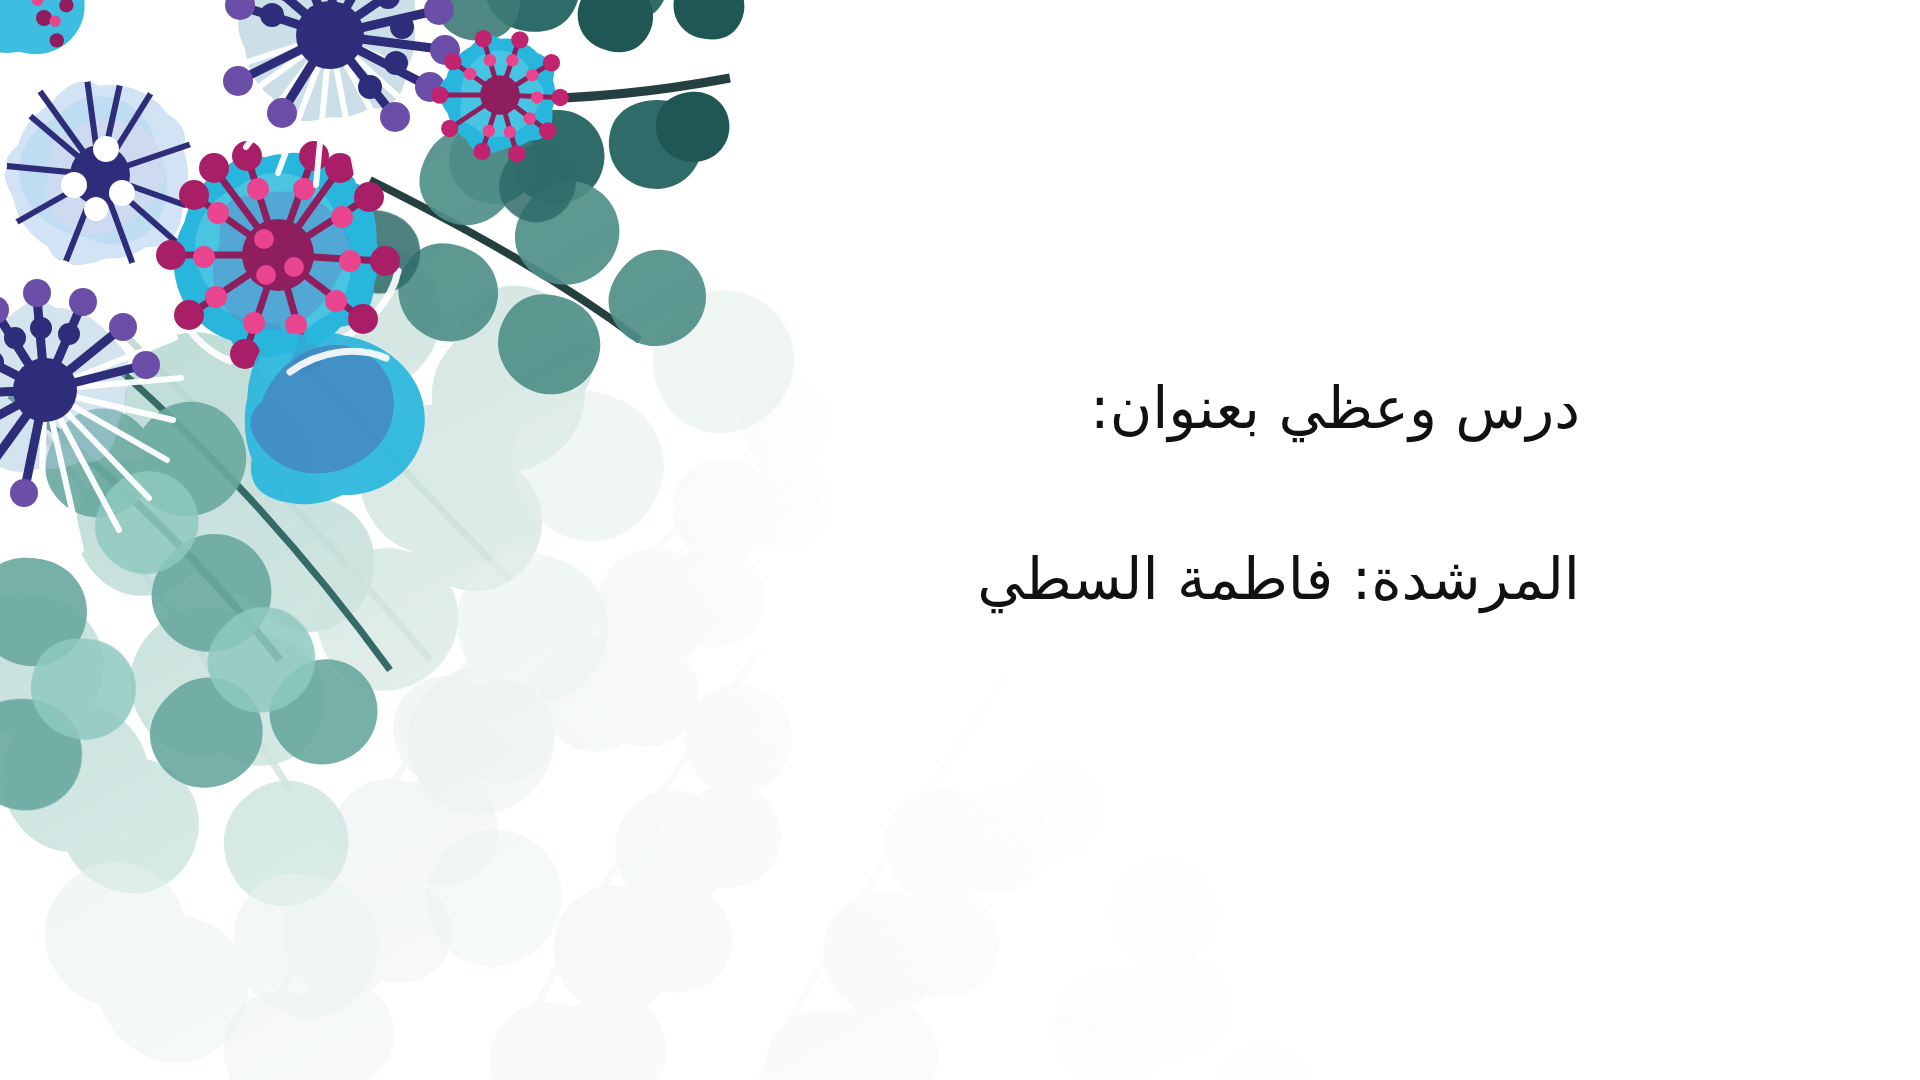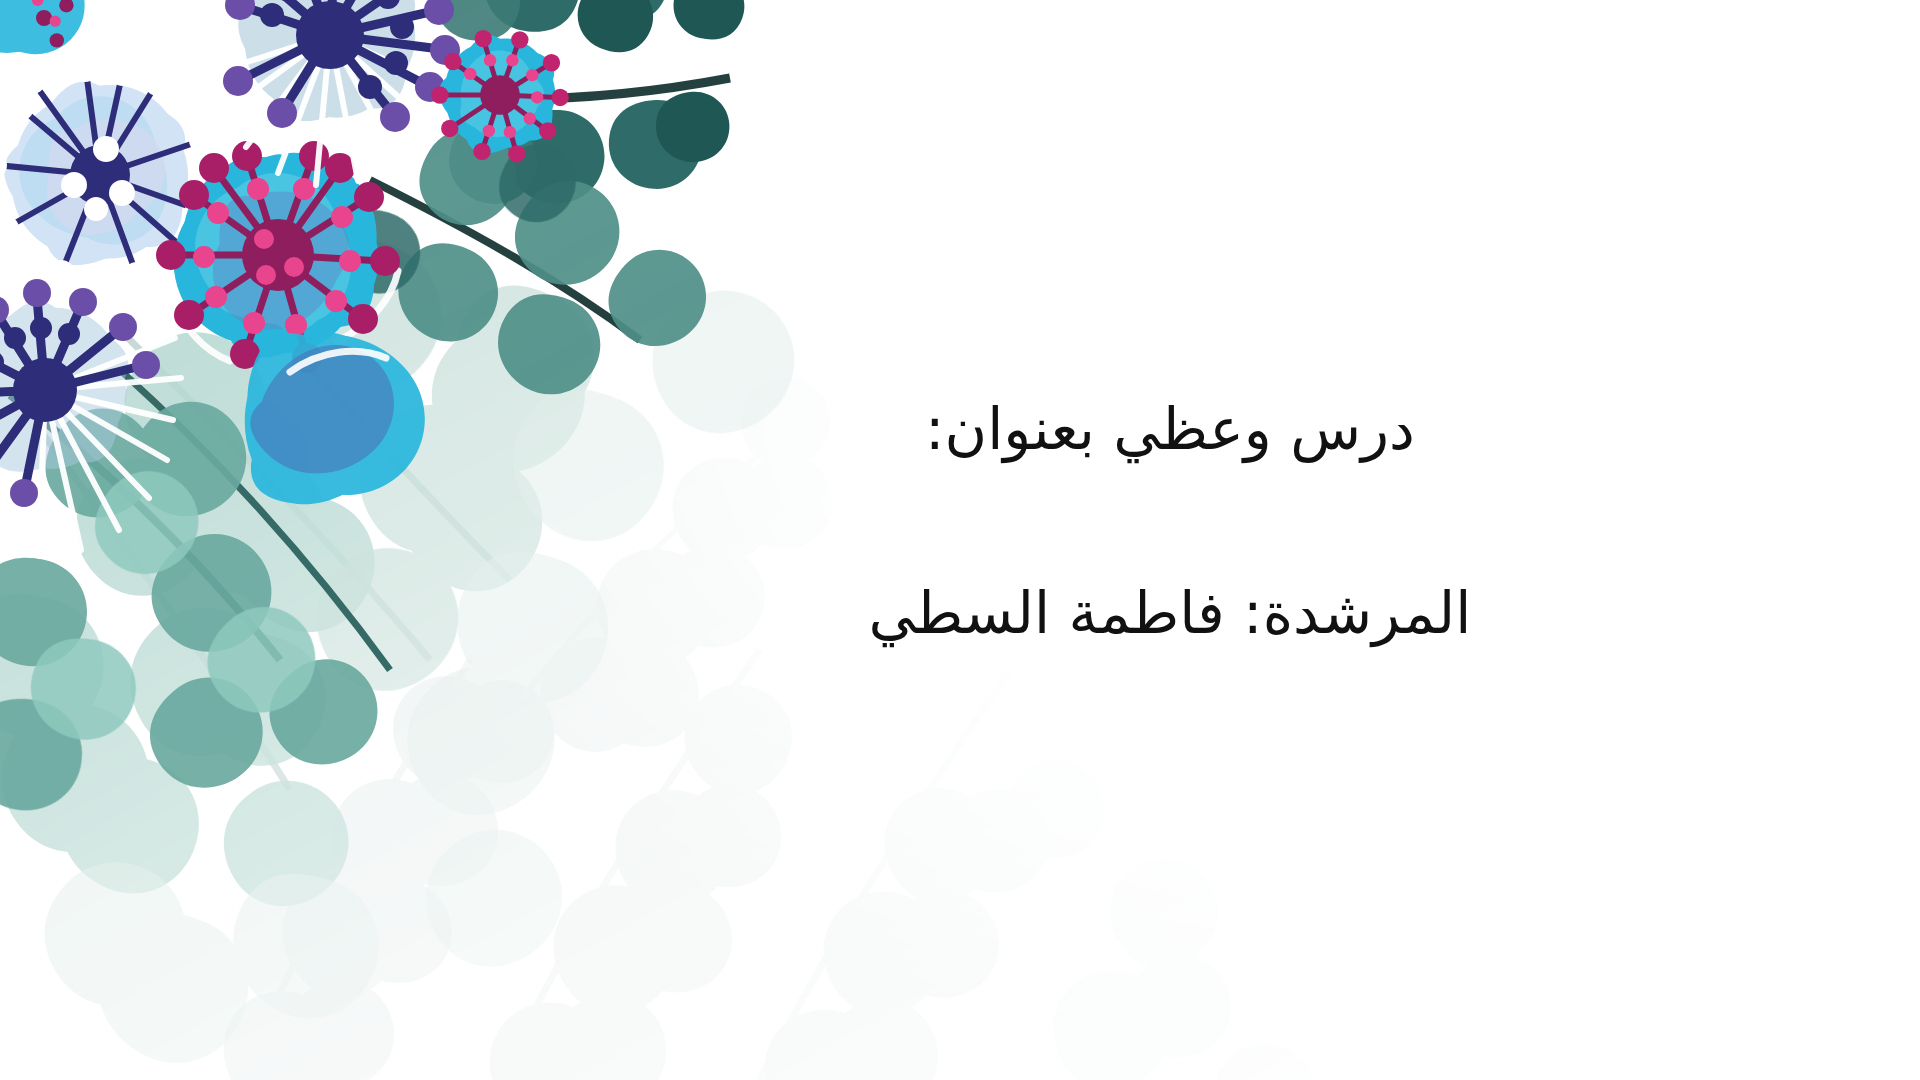--- a/index.html
+++ b/index.html
@@ -29,40 +29,38 @@
     width: 1920px;
     height: 1080px;
     pointer-events: none;
   }
   .art-layer svg { display: block; width: 1920px; height: 1080px; }
 
   
   .text-block {
     position: absolute;
     left: 760px;
-    top: 392px;
+    top: 371px;
     width: 820px;
-    text-align: center;
     direction: rtl;
   }
   .title-line {
     font-size: 58px;
     line-height: 1.30;
     color: #111111;
     font-weight: 400;
     white-space: nowrap;
   }
   .spacer-gap { height: 96px; }
   .presenter-line {
     font-size: 58px;
     line-height: 1.30;
     color: #111111;
     font-weight: 400;
     white-space: nowrap;
-    margin-top: 13px;
   }
 </style>
 </head>
 <body>
 
 <div class="slide">
 
   <div class="art-layer">
     <svg viewBox="0 0 1920 1080" xmlns="http://www.w3.org/2000/svg">
       <defs>

